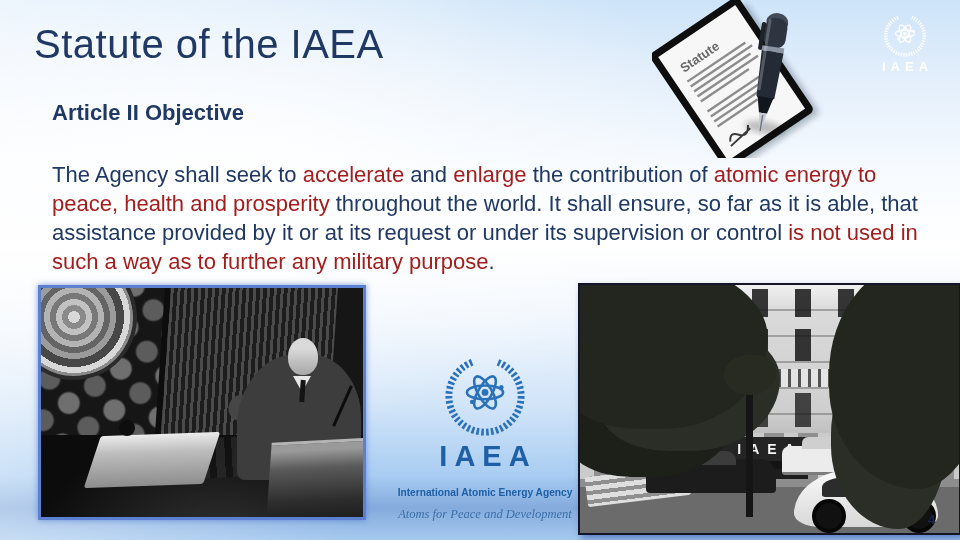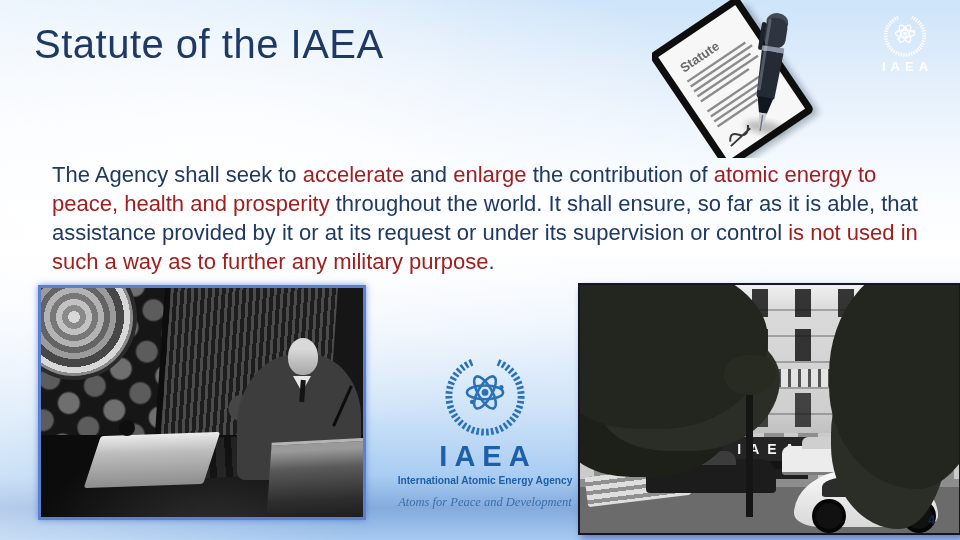--- a/index.html
+++ b/index.html
@@ -71,21 +71,21 @@
     clip-path:polygon(0 0,100% 0,50% 100%);}
   .pl-speaker-tie{position:absolute;left:259px;top:92px;width:5px;height:22px;background:#141414;transform:rotate(4deg);}
   .pl-lectern{position:absolute;left:228px;top:152px;width:100px;height:82px;
     background:linear-gradient(180deg,#9a9a9a 0 8%,#5a5a5a 30%,#2d2d2d 70%,#1a1a1a);
     transform:skewX(-7deg) rotate(-3deg);border-top:3px solid #b5b5b5;}
   .pl-mic{position:absolute;left:300px;top:96px;width:3px;height:44px;background:#0c0c0c;transform:rotate(24deg);}
   
   .center-logo{position:absolute;left:392px;top:352px;width:186px;text-align:center;color:var(--logo-blue,#1E5FA6);}
   .center-logo svg{width:92px;height:86px;display:block;margin:0 auto;color:#2a71b8;}
   .center-logo .acronym{font-size:29px;font-weight:bold;letter-spacing:7px;margin-top:2px;margin-left:6px;}
-  .center-logo .fullname{font-size:10.2px;font-weight:bold;margin-top:2px;white-space:nowrap;}
+  .center-logo .fullname{font-size:10.2px;font-weight:bold;margin-top:14px;white-space:nowrap;}
   .center-logo .motto{font-family:"Liberation Serif",serif;font-style:italic;font-size:12.5px;margin-top:9px;color:#3a6faa;white-space:nowrap;text-align:center;}
   
   .photo-right{
     position:absolute;left:578px;top:283px;width:379px;height:248px;
     background:#cccccc;border:2px solid #15152a;box-shadow:3px 4px 7px rgba(45,75,160,.55);
     overflow:hidden;
   }
   .pr-facade{position:absolute;inset:0;
     background:
       repeating-linear-gradient(180deg, transparent 0 24px, rgba(95,95,95,.45) 24px 26px),
@@ -186,20 +186,21 @@
     </g>
   </svg>
 
   <div class="corner-logo">
     <svg>
         <use href="#iaea-emblem"></use>
       </svg>
     <div class="lbl">IAEA</div>
   </div>
 
+  <div class="article-heading">Article II Objective</div>
 
   <div class="paragraph"><span class="seg-blue">The Agency shall seek to </span><span class="seg-red">accelerate</span><span class="seg-blue"> and </span><span class="seg-red">enlarge</span><span class="seg-blue"> the contribution of </span><span class="seg-red">atomic energy to peace, health and prosperity</span><span class="seg-blue"> throughout the world. It shall ensure, so far as it is able, that assistance provided by it or at its request or under its supervision or control </span><span class="seg-red">is not used in such a way as to further any military purpose</span><span class="seg-blue">.</span></div>
 
   <div class="photo-left">
     <div class="pl-dots"></div>
     <div class="pl-rostrum"></div>
     <div class="pl-emblem"></div>
     <div class="pl-floor"></div>
     <div class="pl-audience"></div>
     <div class="pl-podium"></div>

